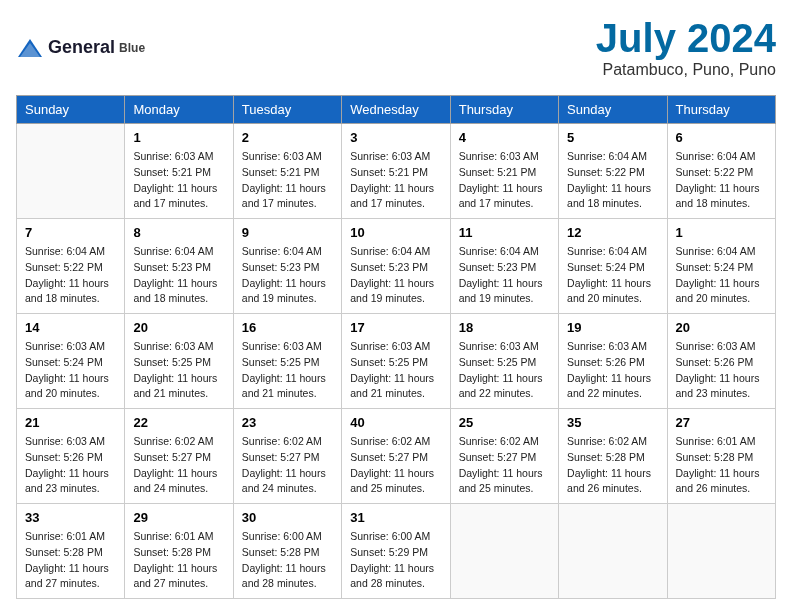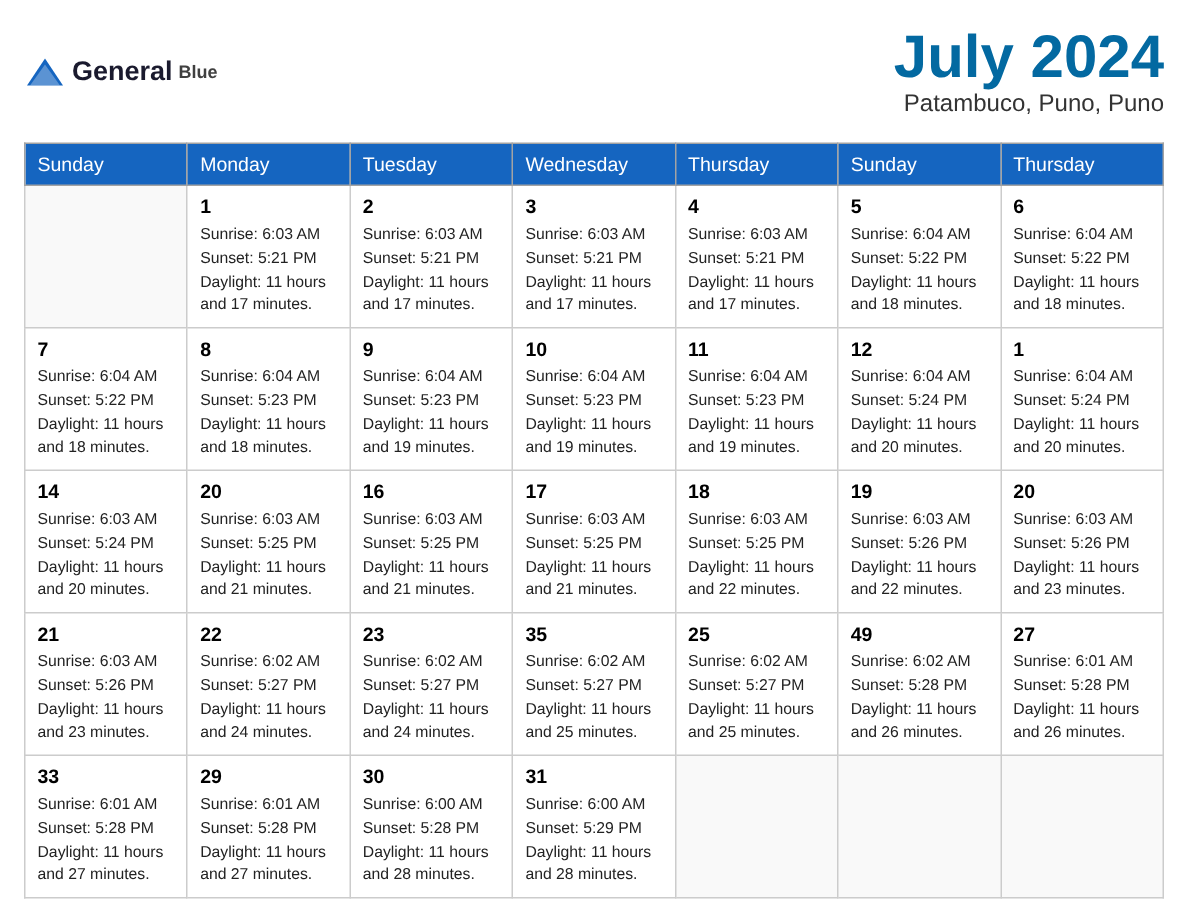--- a/index.html
+++ b/index.html
@@ -201,29 +201,29 @@
         </td>
         <td>
           <div class="day-number">22</div>
           <div class="day-info">Sunrise: 6:02 AM<br>Sunset: 5:27 PM<br>Daylight: 11 hours<br>and 24 minutes.</div>
         </td>
         <td>
           <div class="day-number">23</div>
           <div class="day-info">Sunrise: 6:02 AM<br>Sunset: 5:27 PM<br>Daylight: 11 hours<br>and 24 minutes.</div>
         </td>
         <td>
-          <div class="day-number">35</div>
+          <div class="day-number">40</div>
           <div class="day-info">Sunrise: 6:02 AM<br>Sunset: 5:27 PM<br>Daylight: 11 hours<br>and 25 minutes.</div>
         </td>
         <td>
           <div class="day-number">25</div>
           <div class="day-info">Sunrise: 6:02 AM<br>Sunset: 5:27 PM<br>Daylight: 11 hours<br>and 25 minutes.</div>
         </td>
         <td>
-          <div class="day-number">49</div>
+          <div class="day-number">35</div>
           <div class="day-info">Sunrise: 6:02 AM<br>Sunset: 5:28 PM<br>Daylight: 11 hours<br>and 26 minutes.</div>
         </td>
         <td>
           <div class="day-number">27</div>
           <div class="day-info">Sunrise: 6:01 AM<br>Sunset: 5:28 PM<br>Daylight: 11 hours<br>and 26 minutes.</div>
         </td>
       </tr>
       <tr class="week-row">
         <td>
           <div class="day-number">33</div>

